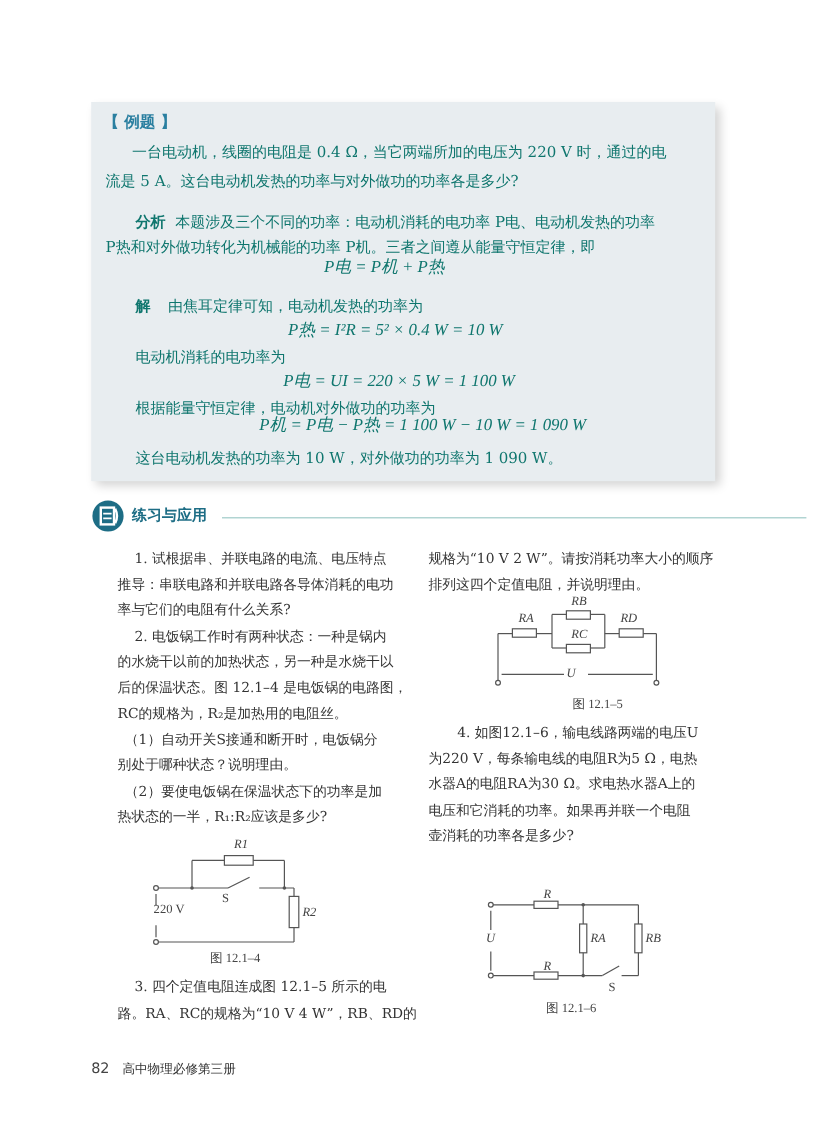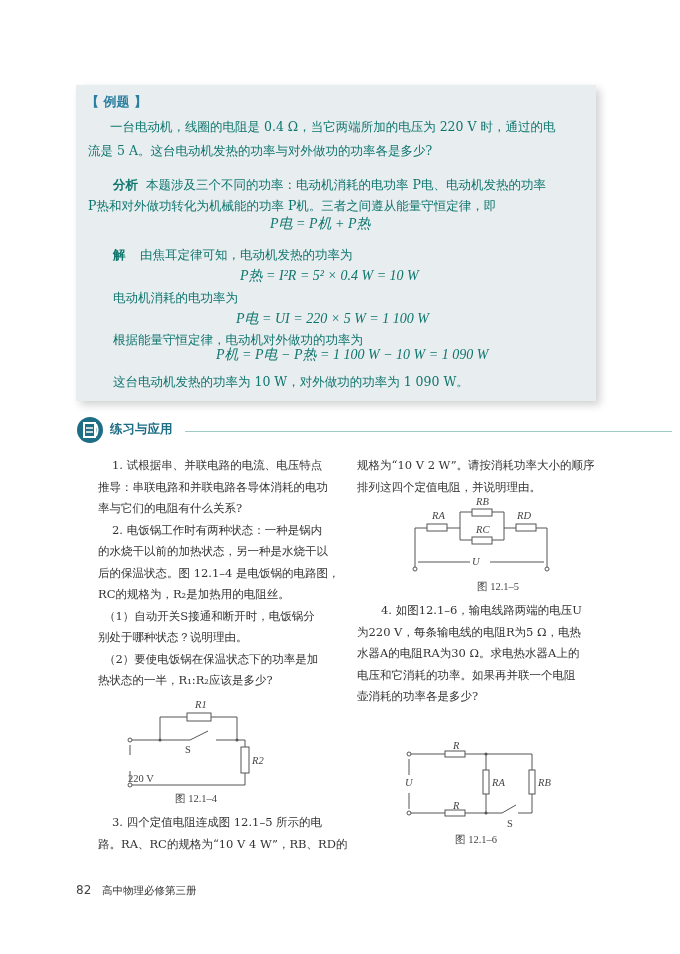--- a/index.html
+++ b/index.html
@@ -105,21 +105,21 @@
     <line x1="10" y1="50" x2="10" y2="60"></line>
     <line x1="10" y1="76" x2="10" y2="86"></line>
   </g>
   <circle cx="10" cy="45" r="2" fill="#fff" stroke="#555"></circle>
   <circle cx="10" cy="90" r="2" fill="#fff" stroke="#555"></circle>
   <circle cx="40" cy="45" r="1.5" fill="#555"></circle>
   <circle cx="117" cy="45" r="1.5" fill="#555"></circle>
 </svg>
 <div class="caption it" style="left:195px;top:699px;font-style:italic;">R1</div>
 <div class="caption" style="left:185px;top:744px;">S</div>
-<div class="caption" style="left:128px;top:753px;margin-top:20px;">220 V</div>
+<div class="caption" style="left:128px;top:753px;">220 V</div>
 <div class="caption" style="left:252px;top:755px;font-style:italic;">R2</div>
 <div class="caption" style="left:175px;top:792px;">图 12.1–4</div>
 
 <div class="col" style="left:98px;top:812px;">
   <p style="padding-left:14px">3. 四个定值电阻连成图 12.1–5 所示的电</p>
   <p>路。RA、RC的规格为“10 V  4 W”，RB、RD的</p>
 </div>
 
 <div class="col" style="left:357px;top:455px;">
   <p>规格为“10 V  2 W”。请按消耗功率大小的顺序</p>

